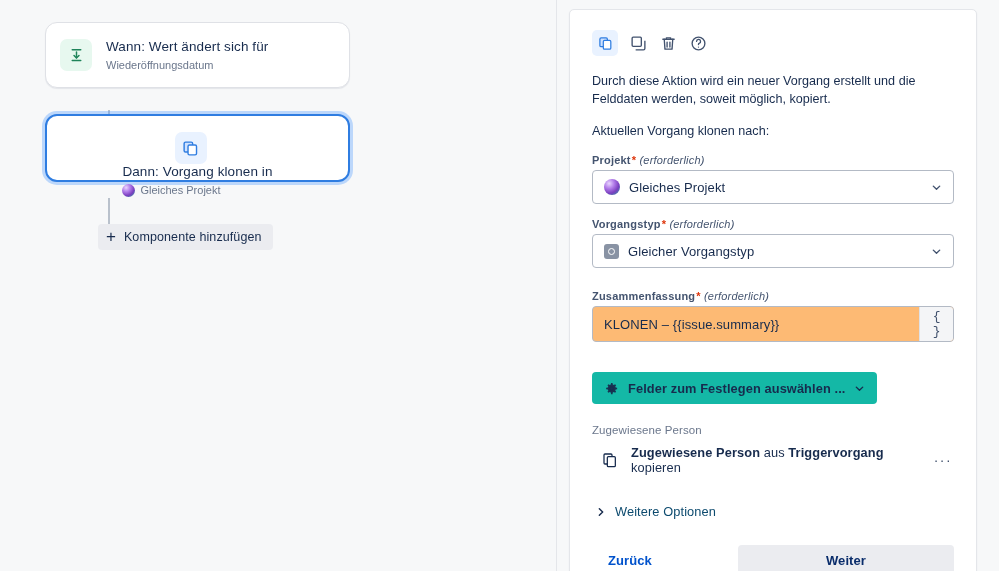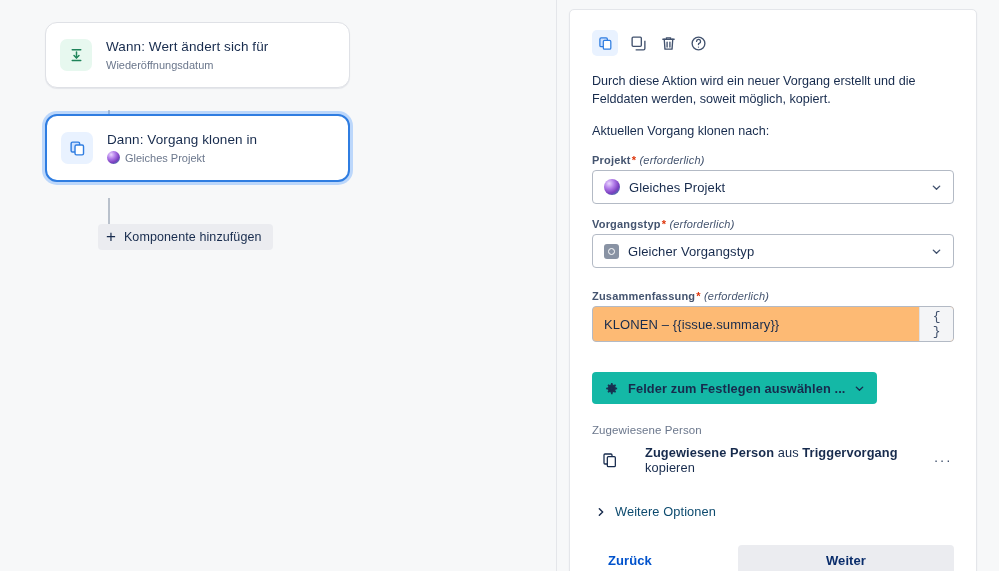--- a/index.html
+++ b/index.html
@@ -41,20 +41,21 @@
     height: 66px;
     display: flex;
     align-items: center;
     padding: 16px 14px;
     box-shadow: 0 1px 1px rgba(9,30,66,0.08);
   }
   .node.selected {
     border: 2px solid #2f7de1;
     box-shadow: 0 0 0 3px rgba(76,154,255,0.35);
     height: 68px;
+    flex-direction: column;
   }
 
   .node-icon {
     width: 32px; height: 32px;
     border-radius: 7px;
     display: flex; align-items: center; justify-content: center;
     flex: 0 0 32px;
     margin-right: 14px;
   }
   .node-icon.trigger { background: #e7f8ef; }
@@ -273,21 +274,21 @@
 
   .group-label {
     font-size: 11.5px;
     color: #6b778c;
     margin: 20px 0 6px 0;
     letter-spacing: 0.1px;
   }
   .copy-row {
     display: flex;
     align-items: center;
-    gap: 27px;
+    gap: 13px;
     padding: 3px 0 3px 10px;
   }
   .copy-row .copy-text {
     font-size: 12.8px;
     color: #172b4d;
     flex: 1;
     letter-spacing: 0.1px;
   }
   .copy-row .copy-text b { font-weight: 700; }
   .dots {

